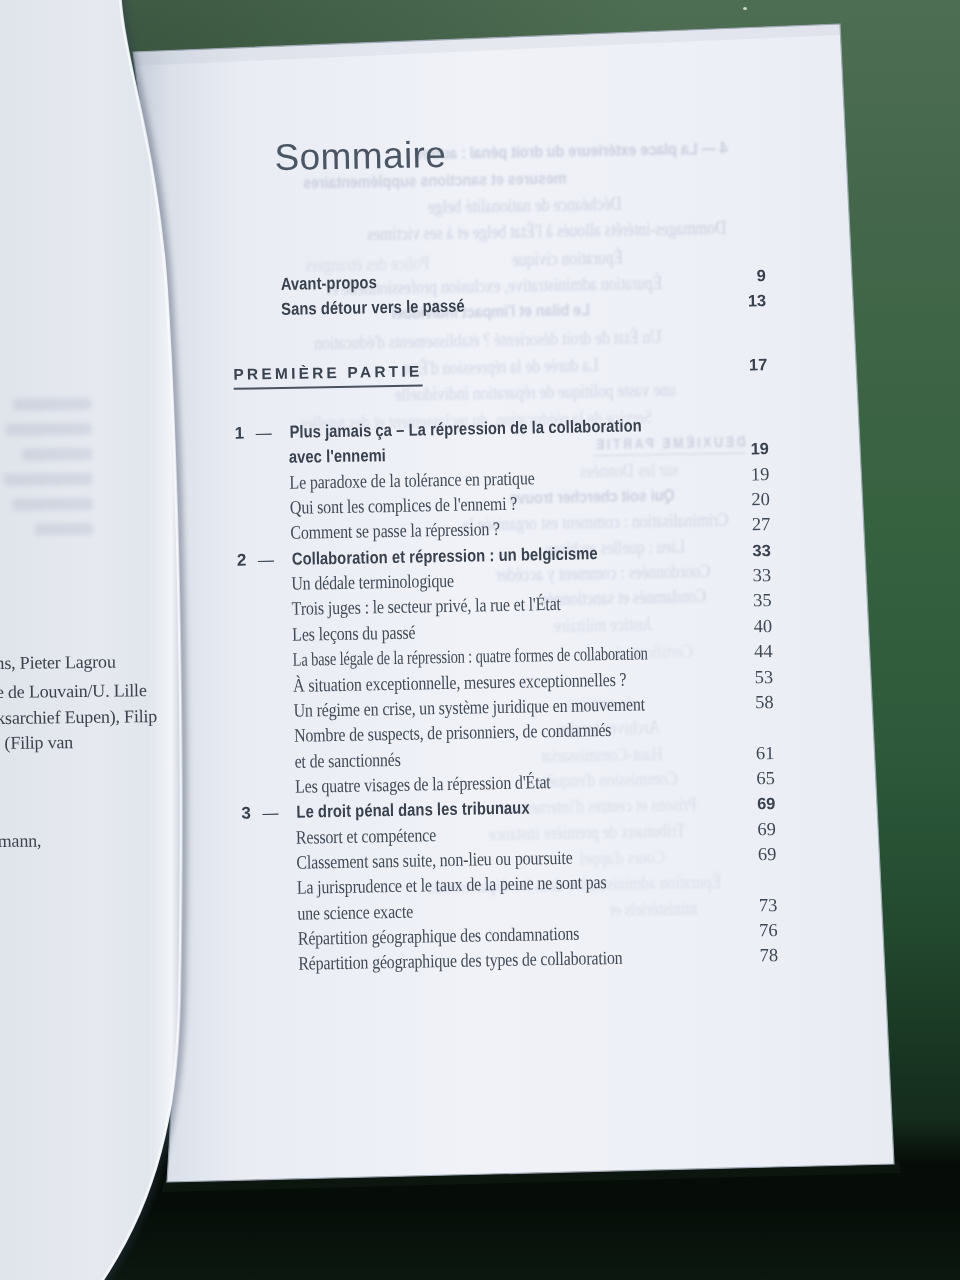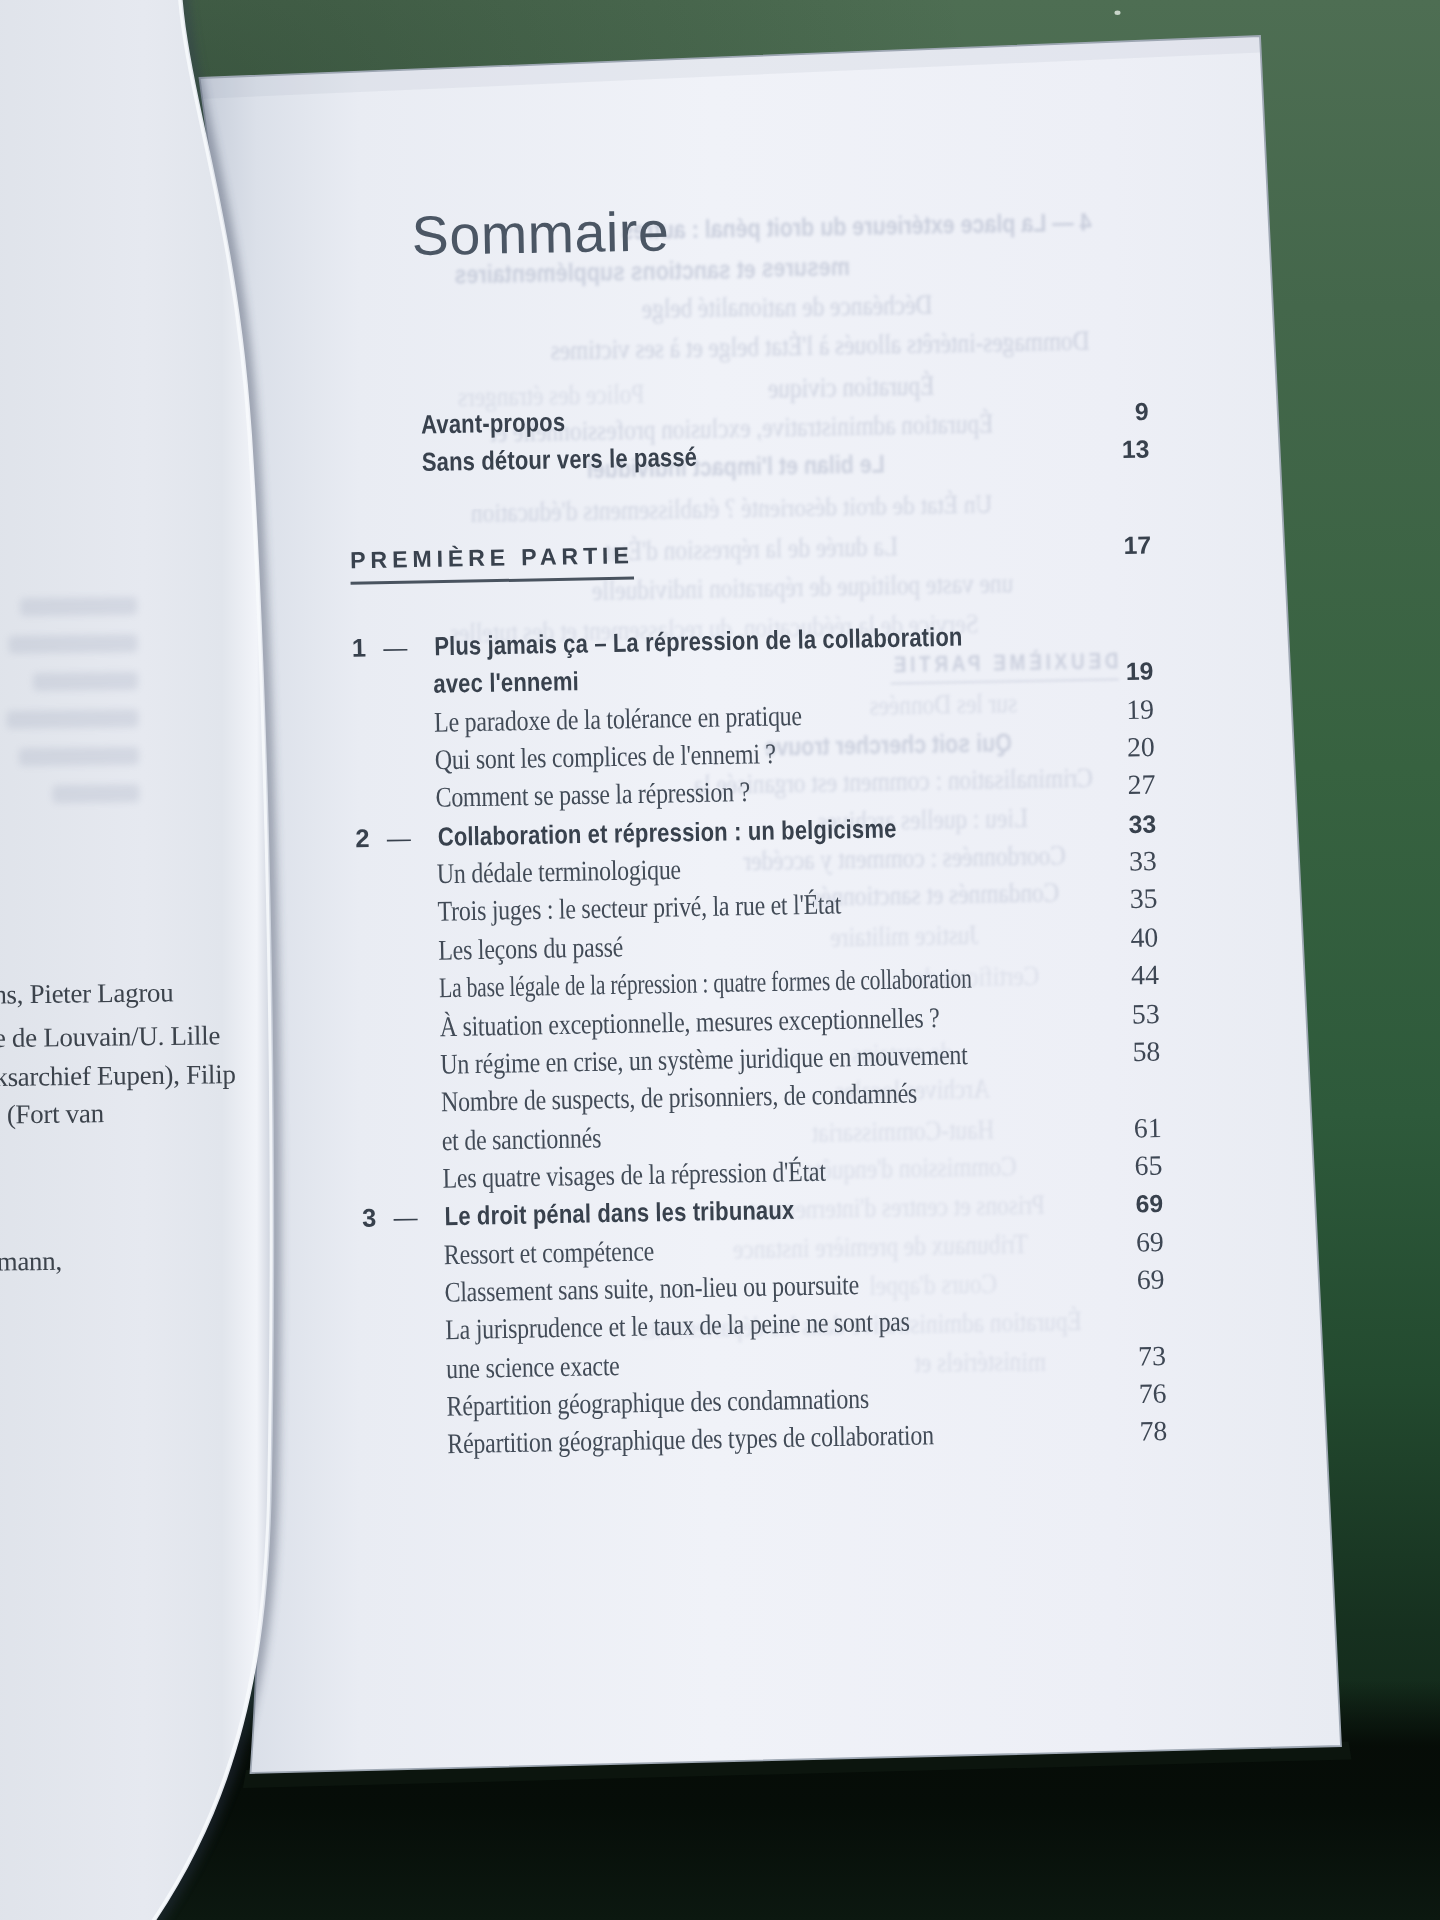--- a/index.html
+++ b/index.html
@@ -108,21 +108,21 @@
         <div class="bar" style="top: 423px; width: 86px; left: 9px;"></div>
         <div class="bar" style="top: 448px; width: 70px; left: 25px;"></div>
         <div class="bar" style="top: 473px; width: 88px; left: 7px;"></div>
         <div class="bar" style="top: 498px; width: 80px; left: 15px;"></div>
         <div class="bar" style="top: 523px; width: 58px; left: 37px;"></div>
       </div>
     <div id="lfrags">
         <div class="lfrag" style="top: 652px; left: -4px;">ns, Pieter Lagrou</div>
         <div class="lfrag" style="top: 681px; left: -4px;">e de Louvain/U. Lille</div>
         <div class="lfrag" style="top: 707px; left: -4px;">ksarchief Eupen), Filip</div>
-        <div class="lfrag" style="top: 732px; left: 4px;">(Fort van</div>
+        <div class="lfrag" style="top: 732px; left: 4px;">(Filip van</div>
         <div class="lfrag" style="top: 830px; left: -4px;">mann,</div>
       </div>
   </div>
 
   <div class="content">
 
     <div class="ghost" id="ghost">
         <div class="g bold" style="top: 143px; right: 194px; opacity: 0.32;"><span>4 — La place extérieure du droit pénal : autres</span></div>
         <div class="g bold" style="top: 170px; right: 360px; opacity: 0.3;"><span>mesures et sanctions supplémentaires</span></div>
         <div class="g serif" style="top: 196px; right: 312px; opacity: 0.3;"><span>Déchéance de nationalité belge</span></div>

